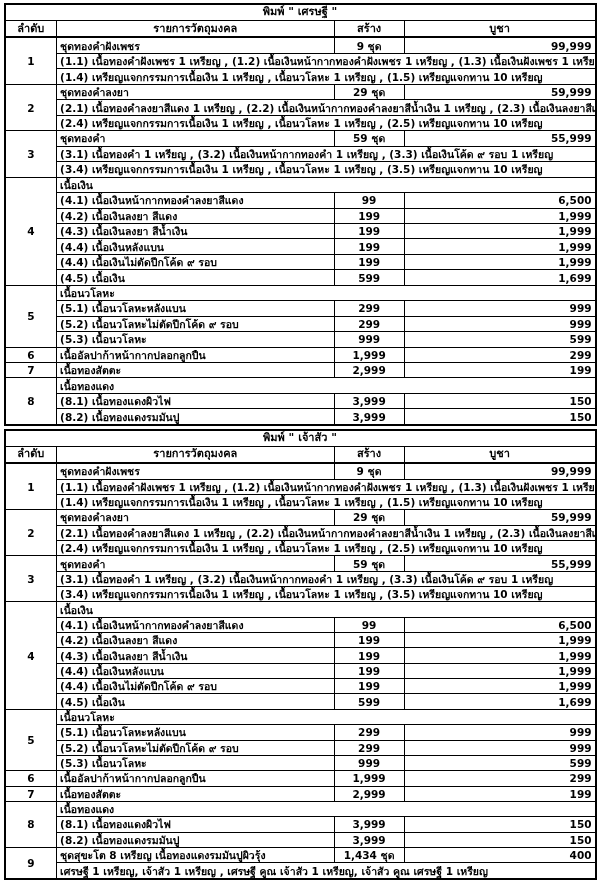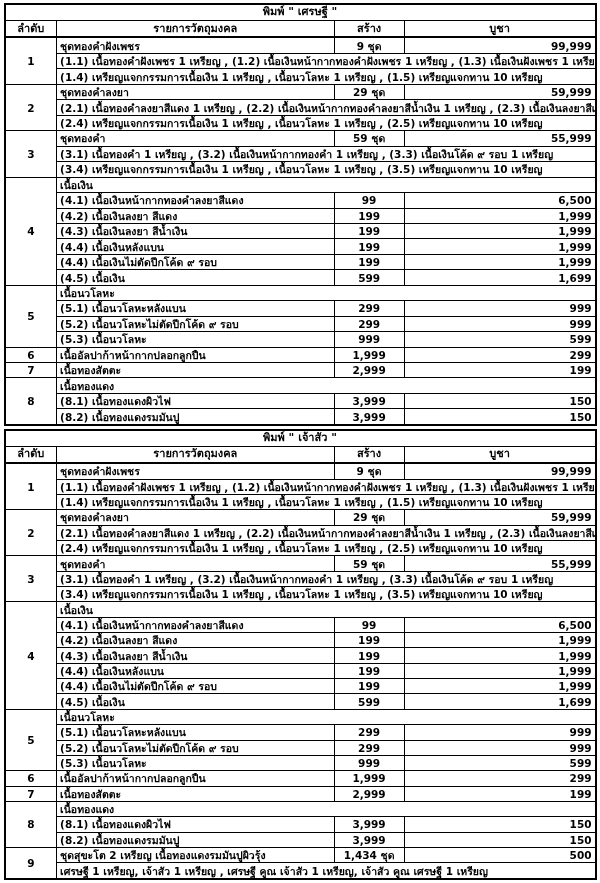--- a/index.html
+++ b/index.html
@@ -320,22 +320,22 @@
           <td class="made-cell">3,999</td>
           <td class="price-cell">150</td>
         </tr>
         <tr>
           <td class="name-cell">(8.2) เนื้อทองแดงรมมันปู</td>
           <td class="made-cell">3,999</td>
           <td class="price-cell">150</td>
         </tr>
         <tr>
           <td class="no-cell" rowspan="2">9</td>
-          <td class="name-cell">ชุดสุขะโต  2  เหรียญ  เนื้อทองแดงรมมันปูผิวรุ้ง</td>
+          <td class="name-cell">ชุดสุขะโต  8  เหรียญ  เนื้อทองแดงรมมันปูผิวรุ้ง</td>
           <td class="made-cell">1,434 ชุด</td>
-          <td class="price-cell">500</td>
+          <td class="price-cell">400</td>
         </tr>
         <tr>
           <td class="note-cell" colspan="3">เศรษฐี 1 เหรียญ, เจ้าสัว 1 เหรียญ , เศรษฐี คูณ เจ้าสัว 1 เหรียญ, เจ้าสัว คูณ เศรษฐี 1 เหรียญ</td>
         </tr>
       </tbody>
   </table>
 </div>
 
 </body></html>

